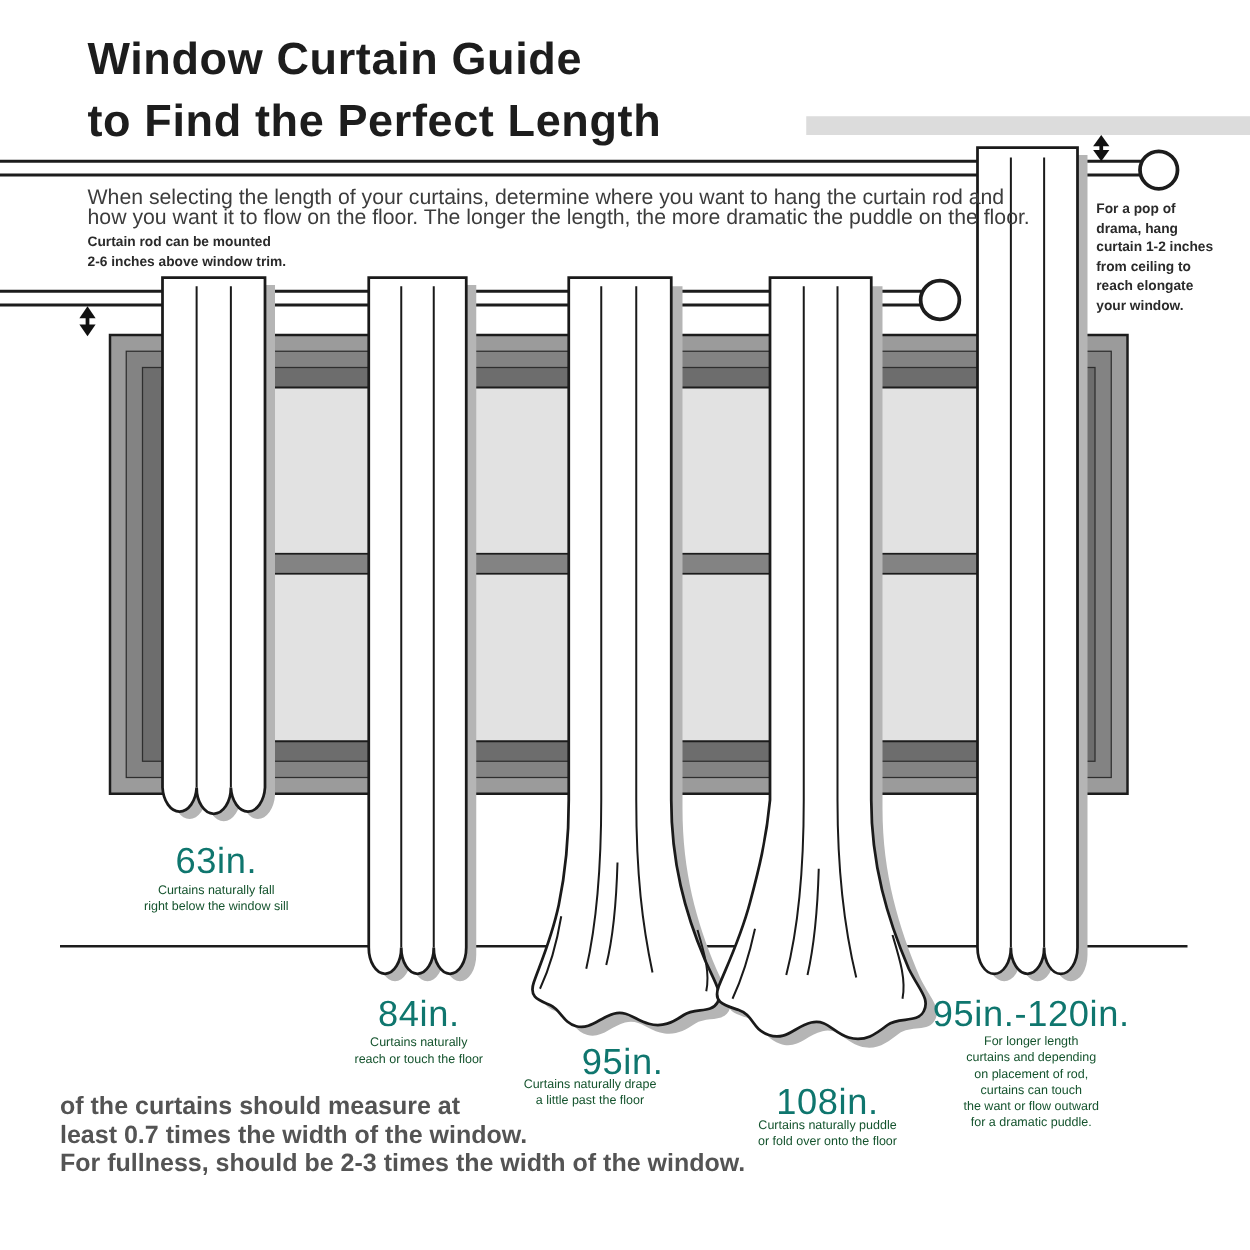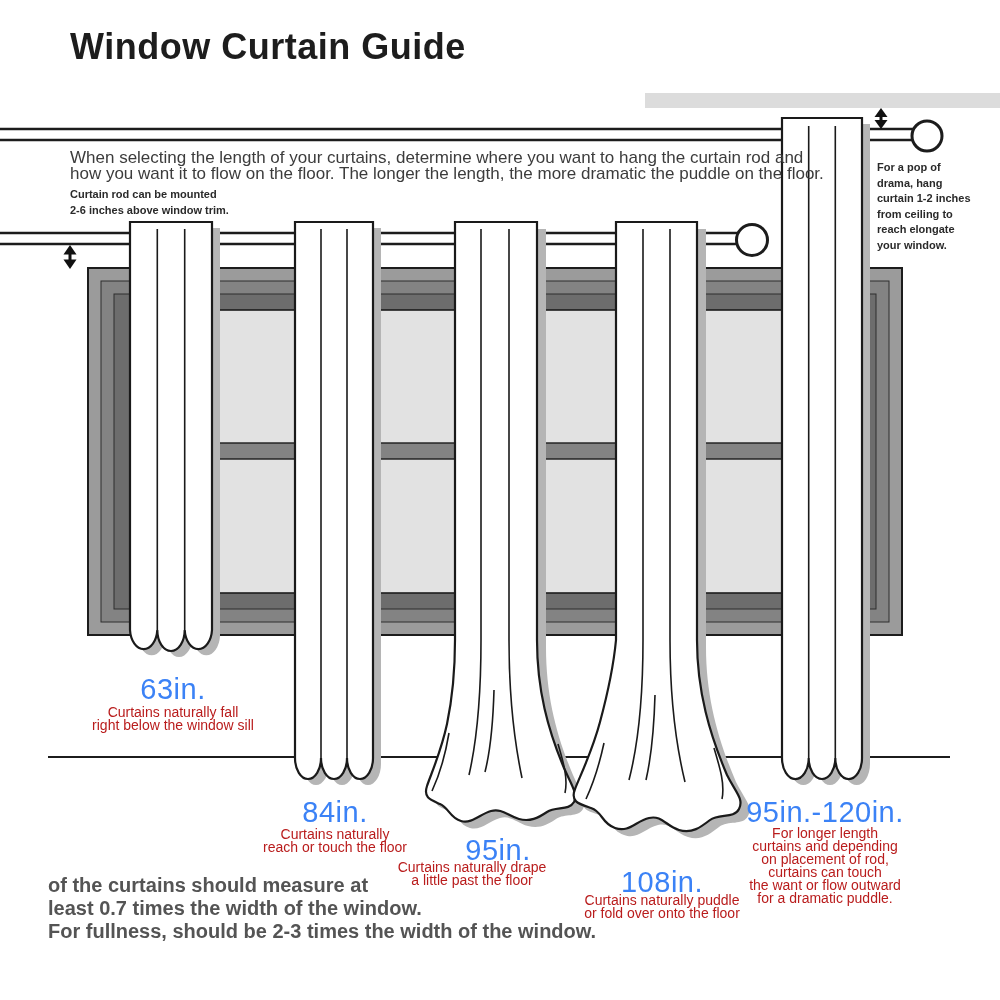--- a/index.html
+++ b/index.html
@@ -2,22 +2,22 @@
 <html><head>
 <meta charset="utf-8">
 <style>
   html,body{margin:0;padding:0;background:#ffffff;}
   body{width:1000px;height:1000px;position:relative;overflow:hidden;
        font-family:"Liberation Sans", sans-serif;color:#1f1f1f;}
   .abs{position:absolute;}
   .title{font-size:36px;line-height:50px;font-weight:600;letter-spacing:.5px;color:#1d1d1d;}
   .intro{font-size:17px;line-height:16px;color:#3c3c3c;}
   .boldnote{font-size:11px;line-height:15.5px;font-weight:bold;color:#2a2a2a;}
-  .len-label{font-size:29px;color:#3b82f6;letter-spacing:.5px;}
-  .len-desc{font-size:14px;line-height:13px;color:#b91c1c;}
+  .len-label{font-size:29px;color:#0f766e;letter-spacing:.5px;}
+  .len-desc{font-size:10px;line-height:13px;color:#14532d;}
   .center{transform:translateX(-50%);text-align:center;white-space:nowrap;}
   .footer{font-size:20px;line-height:23px;font-weight:bold;color:#545454;}
   .line{display:block;}
   svg{position:absolute;left:0;top:0;}
 </style>
 </head>
 <body>
 
 <svg width="1000" height="1000" viewBox="0 0 1000 1000">
 
@@ -112,20 +112,21 @@
 
   <g fill="#111111">
     <line x1="881" y1="114" x2="881" y2="123" stroke="#111111" stroke-width="3"></line>
     <polygon points="881,108 874.5,117 887.5,117"></polygon>
     <polygon points="881,129 874.5,120 887.5,120"></polygon>
   </g>
 </svg>
 
 <div class="abs title" style="left:70px;top:22px;">
   <span class="line">Window Curtain Guide</span>
+  <span class="line">to Find the Perfect Length</span>
 </div>
 
 <div class="abs intro" style="left:70px;top:150px;">
   <span class="line">When selecting the length of your curtains, determine where you want to hang the curtain rod and</span>
   <span class="line">how you want it to flow on the floor. The longer the length, the more dramatic the puddle on the floor.</span>
 </div>
 
 <div class="abs boldnote" style="left:70px;top:187px;">
   <span class="line">Curtain rod can be mounted</span>
   <span class="line">2-6 inches above window trim.</span>

